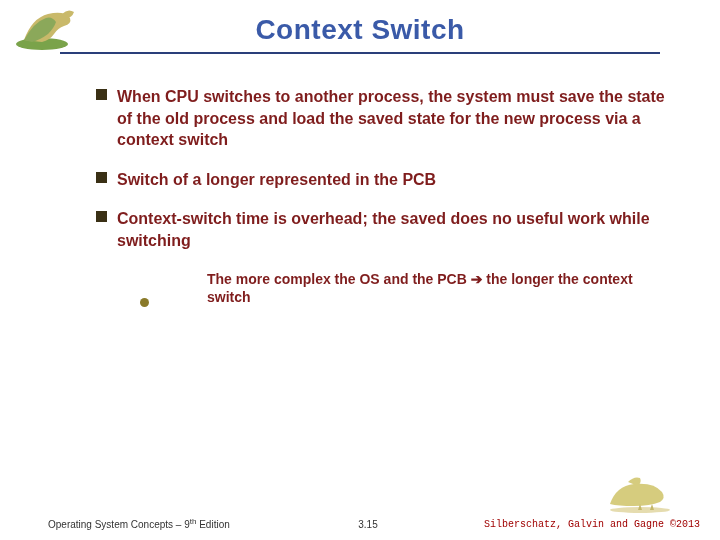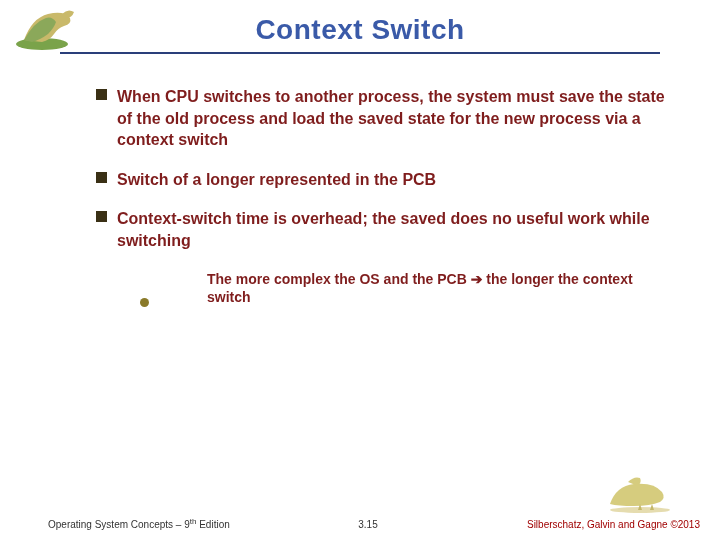--- a/index.html
+++ b/index.html
@@ -93,21 +93,21 @@
   .footer-left { color: #333; margin-left: 28px; }
   .footer-left sup { font-size: 8px; }
   .page-num {
     color: #333;
     position: absolute;
     left: 50%;
     transform: translateX(-50%);
     bottom: 0;
     margin-left: 8px;
   }
-  .footer-right { color: #a00000; }
+  .footer-right { color: #a00000; font-family: Liberation Mono, monospace; }
   .dino-bottom {
     position: absolute;
     right: 44px;
     bottom: 26px;
     width: 72px;
     height: 40px;
   }
 </style>
 </head>
 <body>

